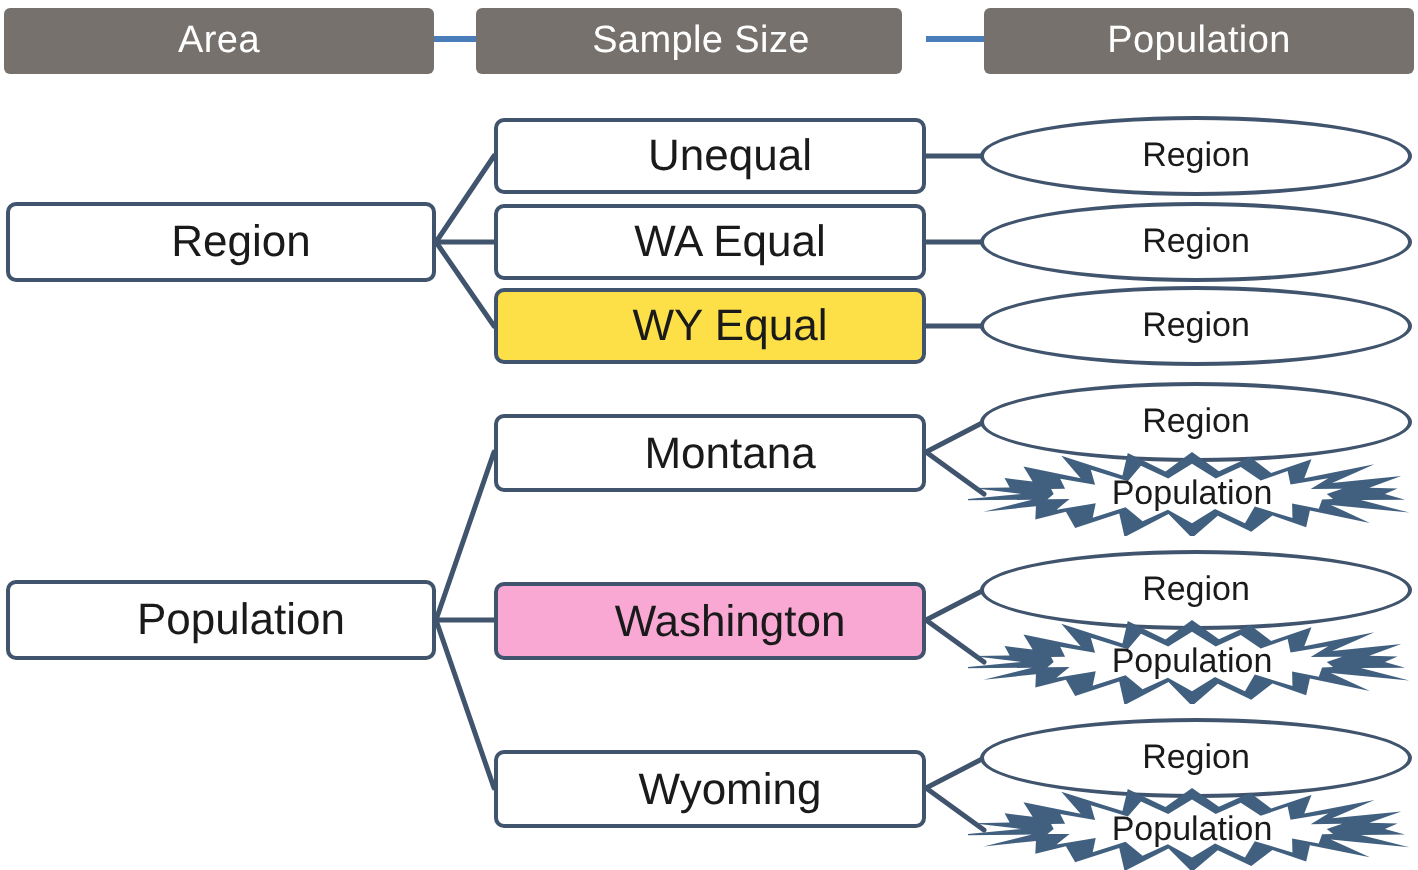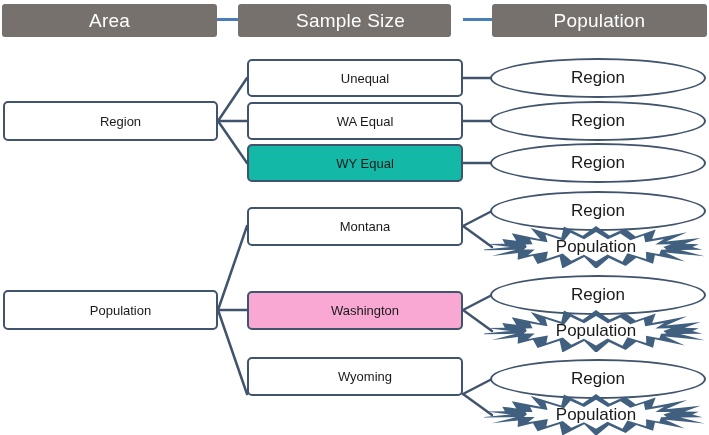--- a/index.html
+++ b/index.html
@@ -56,21 +56,21 @@
   .rnode {
     position: absolute;
     box-sizing: border-box;
     background: #ffffff;
     border: 2px solid #41546D;
     border-radius: 5px;
     display: flex;
     align-items: center;
     justify-content: center;
     color: #1a1a1a;
-    font-size: 13px;
+    font-size: 22px;
     padding-left: 20px;
   }
 
   
   .enode {
     position: absolute;
     box-sizing: border-box;
     background: #ffffff;
     border: 2px solid #41546D;
     border-radius: 50%;
@@ -131,24 +131,24 @@
   <div id="nodes">
       <div class="hdr-link" style="left: 217px; top: 18px; width: 33px; background: rgb(74, 126, 187);"></div>
       <div class="hdr-link" style="left: 463px; top: 18px; width: 29px; background: rgb(74, 126, 187);"></div>
       <div class="hdr" style="left: 2px; top: 4px; width: 215px; height: 33px; background: rgb(118, 113, 108); color: rgb(255, 255, 255);">Area</div>
       <div class="hdr" style="left: 238px; top: 4px; width: 213px; height: 33px; background: rgb(118, 113, 108); color: #ffffff; padding-left: 12px;">Sample Size</div>
       <div class="hdr" style="left: 492px; top: 4px; width: 215px; height: 33px; background: rgb(118, 113, 108); color: rgb(255, 255, 255);">Population</div>
       <div class="rnode" style="left: 3px; top: 101px; width: 215px; height: 40px; border-color: rgb(65, 84, 109); background: rgb(255, 255, 255); color: rgb(26, 26, 26);">Region</div>
       <div class="rnode" style="left: 3px; top: 290px; width: 215px; height: 40px; border-color: rgb(65, 84, 109); background: rgb(255, 255, 255); color: rgb(26, 26, 26);">Population</div>
       <div class="rnode" style="left: 247px; top: 59px; width: 216px; height: 38px; border-color: rgb(65, 84, 109); background: rgb(255, 255, 255); color: rgb(26, 26, 26);">Unequal</div>
       <div class="rnode" style="left: 247px; top: 102px; width: 216px; height: 38px; border-color: rgb(65, 84, 109); background: rgb(255, 255, 255); color: rgb(26, 26, 26); text-align: center;">WA Equal</div>
-      <div class="rnode" style="left: 247px; top: 144px; width: 216px; height: 38px; border-color: rgb(65, 84, 109); background: #14b8a6; color: rgb(26, 26, 26);">WY Equal</div>
+      <div class="rnode" style="left: 247px; top: 144px; width: 216px; height: 38px; border-color: rgb(65, 84, 109); background: #fde047; color: rgb(26, 26, 26);">WY Equal</div>
       <div class="rnode" style="left: 247px; top: 207px; width: 216px; height: 39px; border-color: rgb(65, 84, 109); background: rgb(255, 255, 255); color: rgb(26, 26, 26); text-align: right;">Montana</div>
       <div class="rnode" style="left: 247px; top: 291px; width: 216px; height: 39px; border-color: rgb(65, 84, 109); background: #f9a8d4; color: rgb(26, 26, 26);">Washington</div>
-      <div class="rnode" style="left: 247px; top: 357px; width: 216px; height: 39px; border-color: rgb(65, 84, 109); background: rgb(255, 255, 255); color: rgb(26, 26, 26);">Wyoming</div>
+      <div class="rnode" style="left: 247px; top: 375px; width: 216px; height: 39px; border-color: rgb(65, 84, 109); background: rgb(255, 255, 255); color: rgb(26, 26, 26);">Wyoming</div>
       <div class="enode" style="left: 490px; top: 58px; width: 216px; height: 40px; border-color: rgb(65, 84, 109); background: rgb(255, 255, 255); color: rgb(26, 26, 26);">Region</div>
       <div class="enode" style="left: 490px; top: 101px; width: 216px; height: 40px; border-color: rgb(65, 84, 109); background: rgb(255, 255, 255); color: rgb(26, 26, 26);">Region</div>
       <div class="enode" style="left: 490px; top: 143px; width: 216px; height: 40px; border-color: rgb(65, 84, 109); background: rgb(255, 255, 255); color: rgb(26, 26, 26);">Region</div>
       <div class="enode" style="left: 490px; top: 191px; width: 216px; height: 40px; border-color: rgb(65, 84, 109); background: rgb(255, 255, 255); color: rgb(26, 26, 26);">Region</div>
       <div class="enode" style="left: 490px; top: 275px; width: 216px; height: 40px; border-color: rgb(65, 84, 109); background: rgb(255, 255, 255); color: rgb(26, 26, 26);">Region</div>
       <div class="enode" style="left: 490px; top: 359px; width: 216px; height: 40px; border-color: rgb(65, 84, 109); background: rgb(255, 255, 255); color: rgb(26, 26, 26);">Region</div>
       <div class="xnode" style="left: 484px; top: 226px; width: 224px; height: 42px;">
         <svg width="224" height="42" viewBox="0 0 224 42">
           <path d="M112.00 0.00 L125.44 9.61 L141.04 2.46 L151.58 10.44 L171.73 3.57 L168.14 13.10 L203.19 6.18 L182.04 15.51 L216.62 12.04 L200.65 17.83 L214.79 18.23 L208.42 21.00 L218.50 23.87 L196.41 24.02 L220.61 30.30 L181.41 26.44 L200.93 35.45 L170.95 29.29 L169.08 37.65 L152.20 31.73 L141.65 39.93 L124.87 31.91 L112.00 42.99 L100.25 30.96 L78.29 42.53 L75.62 30.71 L53.59 38.04 L48.95 29.87 L33.66 33.73 L33.97 27.11 L7.82 29.92 L31.92 23.87 L-7.55 24.22 L26.61 21.00 L2.16 18.04 L20.83 17.74 L18.27 12.97 L32.30 14.76 L27.73 7.31 L56.30 13.17 L46.65 1.93 L77.23 11.72 L79.88 0.49 L98.75 9.76 Z" fill="#41607F"></path>
           <path d="M112.00 5.88 L123.86 13.30 L136.39 7.50 L146.35 14.19 L159.82 9.52 L161.25 16.27 L180.13 13.07 L171.35 18.53 L187.14 18.33 L179.37 21.00 L182.54 23.51 L177.05 23.71 L175.39 28.37 L162.05 25.80 L162.23 33.06 L143.40 27.22 L138.48 35.66 L123.51 28.47 L112.00 35.58 L99.95 28.82 L87.30 34.67 L78.77 27.58 L62.35 32.92 L63.86 25.62 L44.23 28.88 L50.78 23.55 L39.73 23.57 L42.84 21.00 L41.54 18.50 L48.54 18.36 L46.09 13.33 L63.55 16.35 L61.40 8.85 L79.93 14.64 L86.48 6.87 L100.09 13.27 Z" fill="#ffffff"></path>

